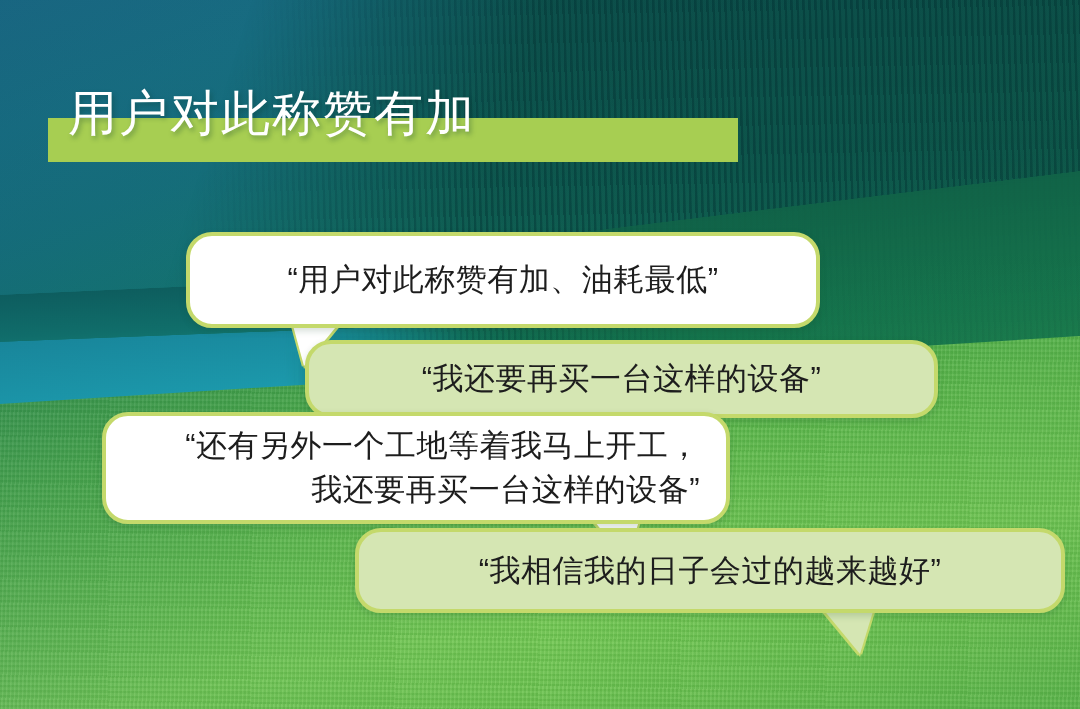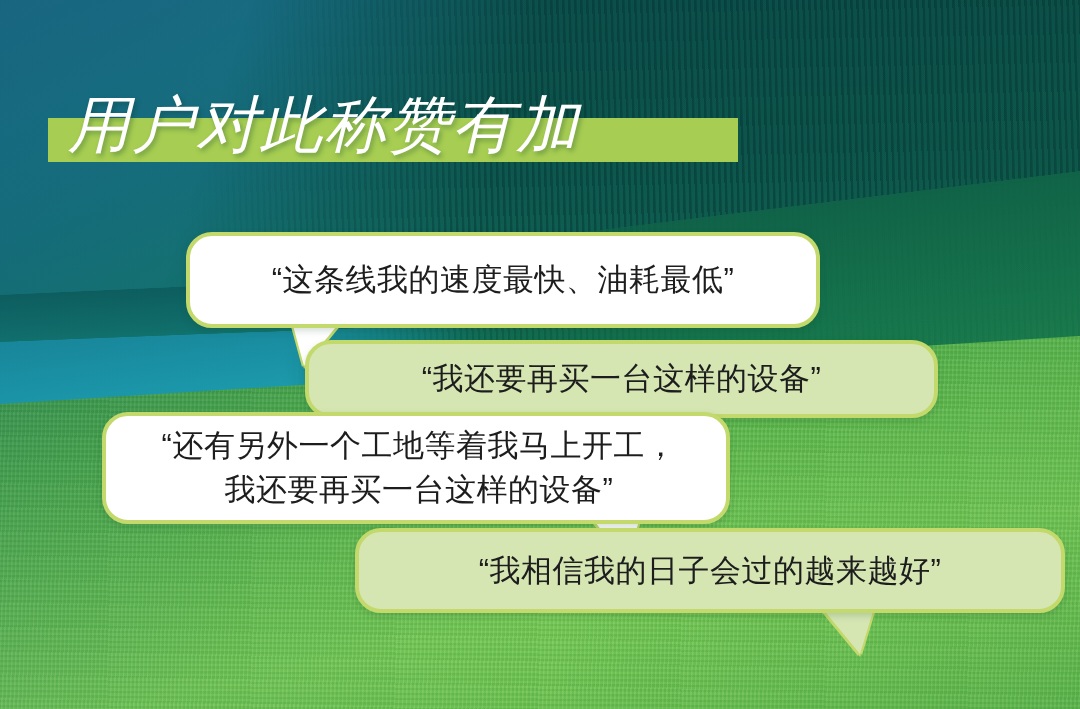--- a/index.html
+++ b/index.html
@@ -178,29 +178,28 @@
     position: absolute;
     left: 0;
     top: 56px;
     width: 690px;
     height: 44px;
     background: #a7ce52;
   }
   .title-text {
     position: absolute;
     left: 20px;
-    top: 15px;
-    font-size: 62px;
+    top: 3px;
+    font-size: 49px;
     line-height: 96px;
     letter-spacing: 2px;
     color: #ffffff;
     font-weight: 400;
     text-shadow: 2px 3px 5px rgba(12,58,44,0.35);
     white-space: nowrap;
-    font-style: italic;
   }
 
   
   .bubble {
     position: absolute;
     box-sizing: border-box;
     border: 4px solid #c4d96b;
     border-radius: 26px;
     display: flex;
     align-items: center;
@@ -233,21 +232,21 @@
     border-top: 44px solid #ffffff;
     filter: drop-shadow(2px 2px 0 #c4d96b) drop-shadow(-2px 1px 0 #c4d96b);
   }
 
   
   #bubble-2 { left: 305px; top: 340px; width: 633px; height: 78px; }
   #bubble-2 .bubble-text { text-align: center; }
 
   
   #bubble-3 { left: 102px; top: 412px; width: 628px; height: 112px; }
-  #bubble-3 .bubble-text { text-align: center; padding-left: 32px; }
+  #bubble-3 .bubble-text { text-align: right; padding-left: 32px; }
   #tail-3 {
     left: 592px; top: 518px;
     border-left: 34px solid transparent;
     border-right: 14px solid transparent;
     border-top: 44px solid #ffffff;
     filter: drop-shadow(-2px 2px 0 #c4d96b) drop-shadow(2px 1px 0 #c4d96b);
   }
 
   
   #bubble-4 { left: 355px; top: 528px; width: 710px; height: 85px; }
@@ -273,21 +272,21 @@
   <div class="bg-grass"></div>
   <div class="bg-layer bg-tint"></div>
 
   <div class="title-wrap">
     <div class="title-bar"></div>
     <div class="title-text">用户对此称赞有加</div>
   </div>
 
   <div class="tail" id="tail-1"></div>
   <div class="bubble fill-white" id="bubble-1">
-    <div class="bubble-text">“这条线我的速度最快、油耗最低”</div>
+    <div class="bubble-text">“用户对此称赞有加、油耗最低”</div>
   </div>
 
   <div class="bubble fill-green" id="bubble-2">
     <div class="bubble-text">“我还要再买一台这样的设备”</div>
   </div>
 
   <div class="tail" id="tail-3"></div>
   <div class="bubble fill-white" id="bubble-3">
     <div class="bubble-text">“还有另外一个工地等着我马上开工，
 我还要再买一台这样的设备”</div>

